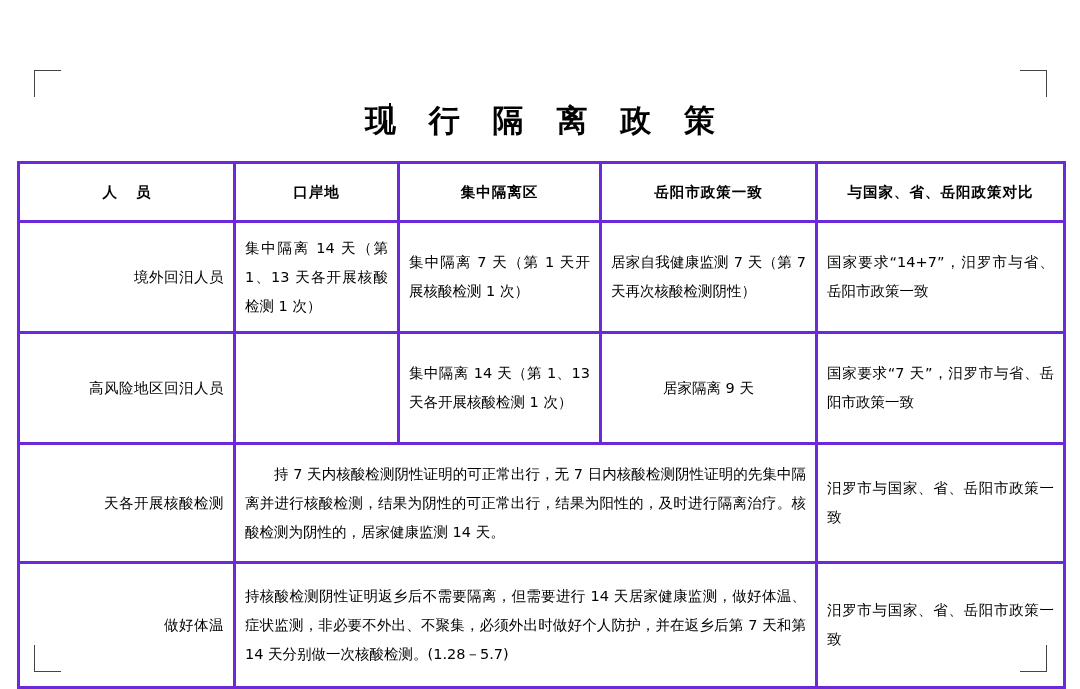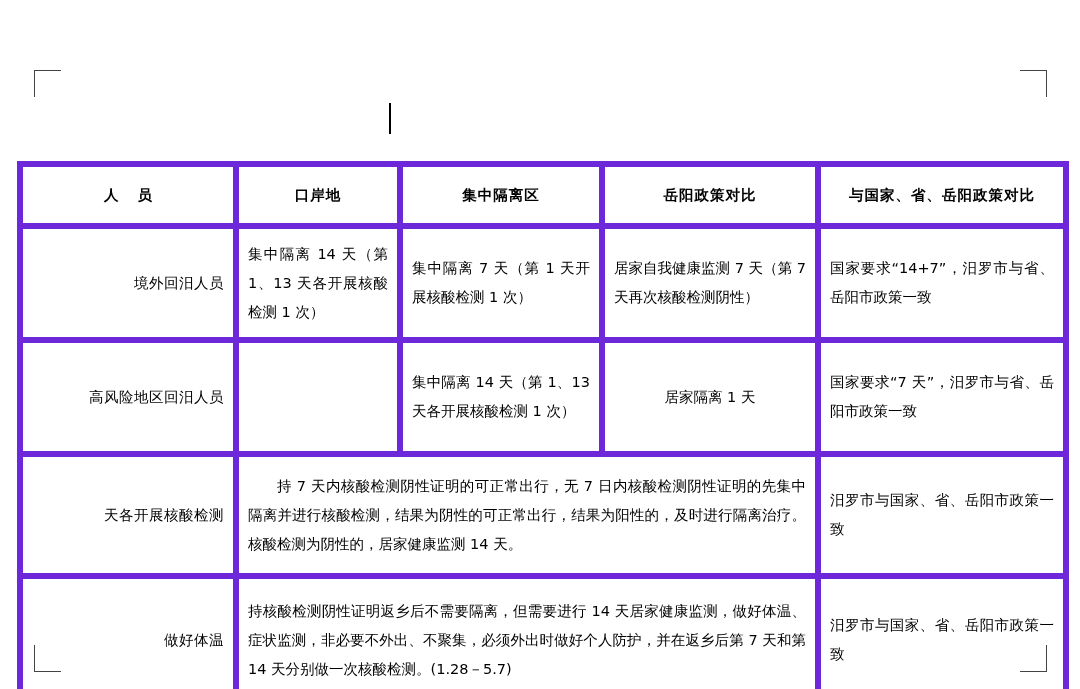--- a/index.html
+++ b/index.html
@@ -56,21 +56,21 @@
 
   table.policy {
     position: absolute;
     left: 17px;
     top: 161px;
     width: 1046px;
     border-collapse: collapse;
     table-layout: fixed;
   }
   table.policy td, table.policy th {
-    border: 6px solid #6d28d9;
+    border: 3px solid #6d28d9;
     vertical-align: middle;
     padding: 6px 9px;
     font-size: 14.5px;
     line-height: 2.0;
     font-family: "DejaVu Sans", "Liberation Sans", sans-serif;
   }
   thead th {
     font-weight: bold;
     text-align: center;
     height: 44px;
@@ -99,52 +99,53 @@
 </head>
 <body>
 
 <div class="page">
 
   <div class="crop tl"></div>
   <div class="crop tr"></div>
   <div class="crop bl"></div>
   <div class="crop br"></div>
 
+  <div class="doc-title">现 行 隔 离 政 策</div>
   <div class="caret"></div>
 
   <table class="policy">
     <colgroup>
       <col style="width:216px">
       <col style="width:164px">
       <col style="width:202px">
       <col style="width:216px">
       <col style="width:248px">
     </colgroup>
     <thead>
       <tr>
         <th class="h-person">人  员</th>
         <th>口岸地</th>
         <th>集中隔离区</th>
-        <th>岳阳政策对比</th>
+        <th>岳阳市政策一致</th>
         <th>与国家、省、岳阳政策对比</th>
       </tr>
     </thead>
     <tbody>
       <tr class="row1">
         <td class="c-person">境外回汨人员</td>
         <td class="c-justify cell-pad-narrow">集中隔离 14 天（第 1、13 天各开展核酸检测 1 次）</td>
         <td class="c-justify cell-pad-narrow">集中隔离 7 天（第 1 天开展核酸检测 1 次）</td>
         <td class="c-justify cell-pad-narrow">居家自我健康监测 7 天（第 7 天再次核酸检测阴性）</td>
         <td class="c-justify cell-pad-narrow">国家要求“14+7”，汨罗市与省、岳阳市政策一致</td>
       </tr>
       <tr class="row2">
         <td class="c-person">高风险地区回汨人员</td>
         <td class="c-center"></td>
         <td class="c-justify cell-pad-narrow">集中隔离 14 天（第 1、13 天各开展核酸检测 1 次）</td>
-        <td class="c-center">居家隔离 1 天</td>
+        <td class="c-center">居家隔离 9 天</td>
         <td class="c-justify cell-pad-narrow">国家要求“7 天”，汨罗市与省、岳阳市政策一致</td>
       </tr>
       <tr class="row3">
         <td class="c-person">天各开展核酸检测</td>
         <td class="c-justify indent2" colspan="3">持 7 天内核酸检测阴性证明的可正常出行，无 7 日内核酸检测阴性证明的先集中隔离并进行核酸检测，结果为阴性的可正常出行，结果为阳性的，及时进行隔离治疗。核酸检测为阴性的，居家健康监测 14 天。</td>
         <td class="c-justify cell-pad-narrow">汨罗市与国家、省、岳阳市政策一致</td>
       </tr>
       <tr class="row4">
         <td class="c-person">做好体温</td>
         <td class="c-justify" colspan="3">持核酸检测阴性证明返乡后不需要隔离，但需要进行 14 天居家健康监测，做好体温、症状监测，非必要不外出、不聚集，必须外出时做好个人防护，并在返乡后第 7 天和第 14 天分别做一次核酸检测。(1.28－5.7)</td>

